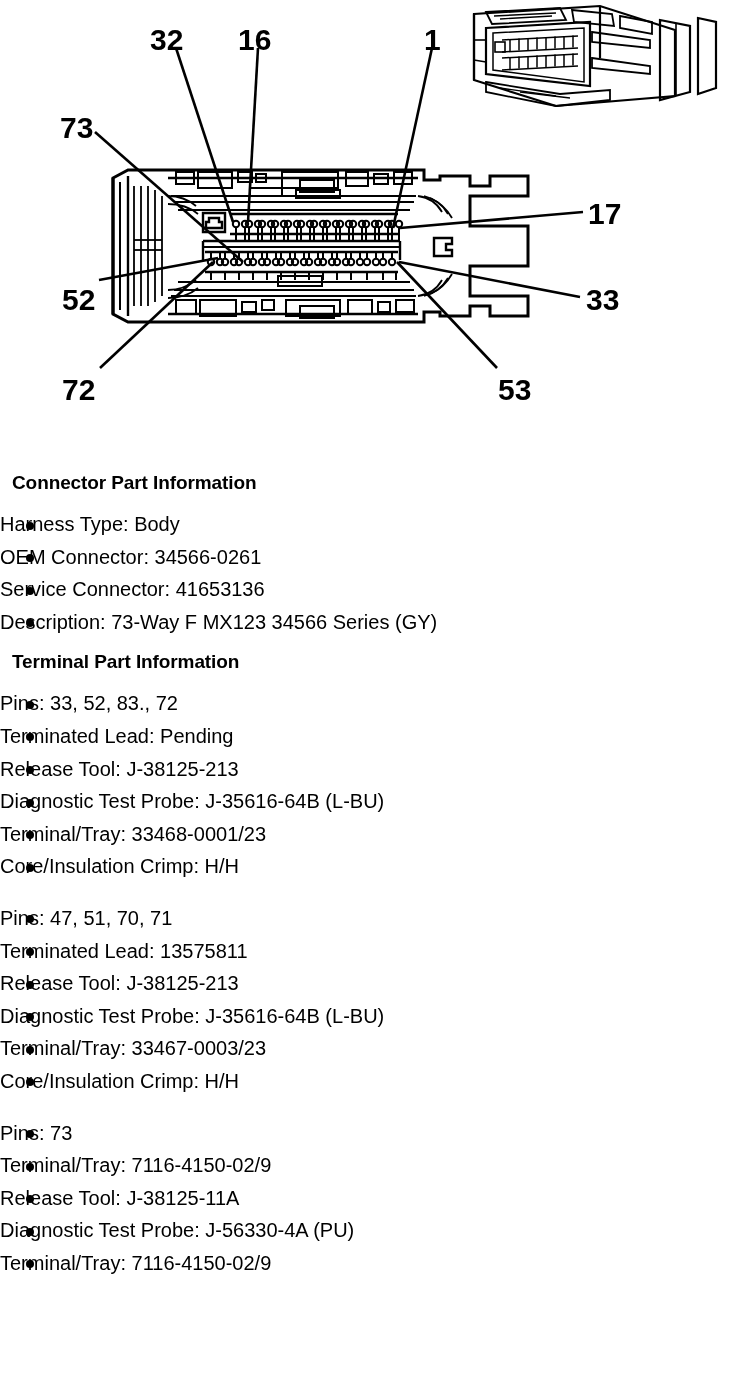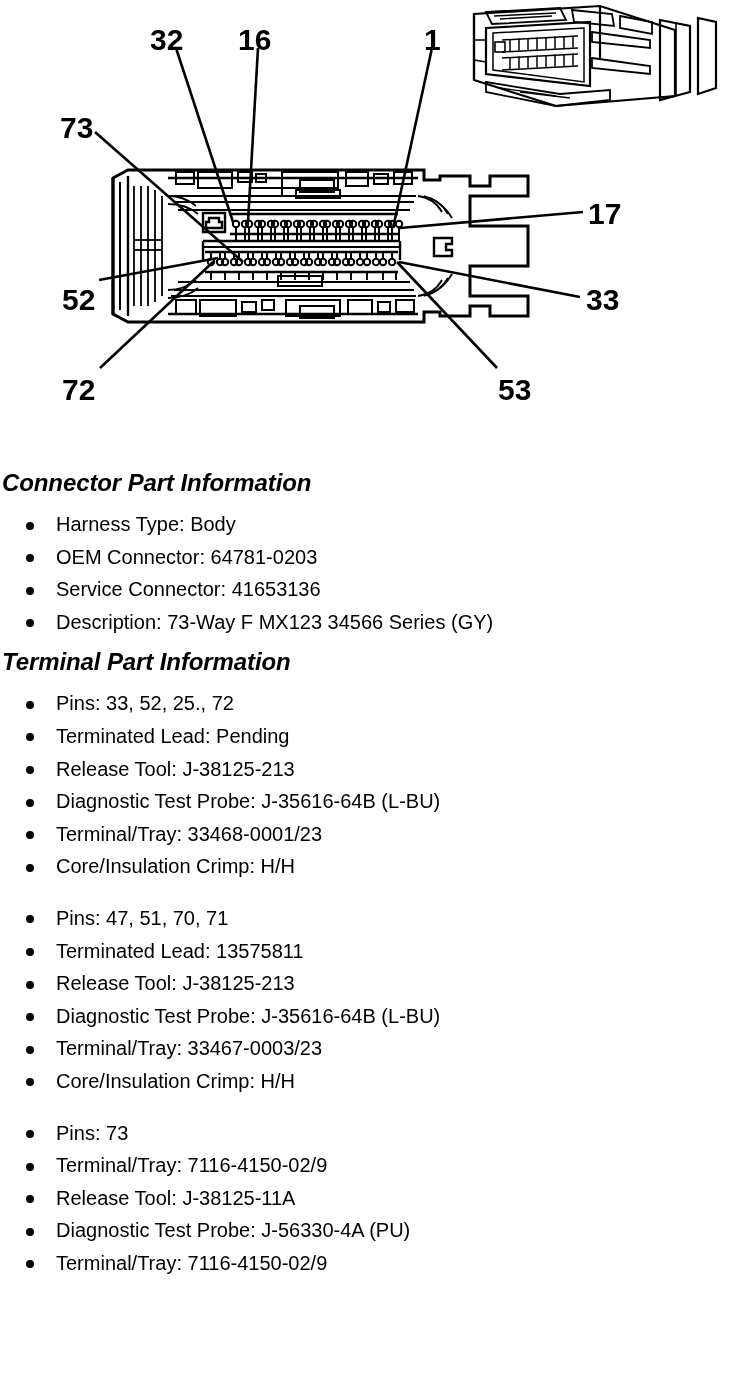--- a/index.html
+++ b/index.html
@@ -28,38 +28,36 @@
   #figure svg { display: block; }
 
   
   #doc {
     position: absolute;
     left: 0;
     top: 470px;
     width: 736px;
   }
   .section-heading {
-    font-size: 24px;
+    font-size: 19px;
     font-weight: bold;
     letter-spacing: -0.1px;
-    margin: 0 0 0 2px;
+    margin: 0 0 0 12px;
     padding: 0;
     line-height: 26px;
-    font-style: italic;
   }
   .bullet-list {
     list-style: none;
     margin: 0;
     padding: 0;
   }
   .bullet-list li {
     position: relative;
     font-size: 20px;
     line-height: 32.6px;
-    padding-left: 56px;
     white-space: nowrap;
   }
   .bullet-list li::before {
     content: "";
     position: absolute;
     left: 26px;
     top: 13.5px;
     width: 8px;
     height: 8px;
     background: #000000;
@@ -405,33 +403,33 @@
 </div>
 
 <div id="doc">
 
   <h2 class="section-heading">Connector Part Information</h2>
 
   <div class="pre-list-gap"></div>
 
   <ul class="bullet-list">
     <li>Harness Type: Body</li>
-    <li>OEM Connector: 64781-0203</li>
+    <li>OEM Connector: 34566-0261</li>
     <li>Service Connector: 41653136</li>
     <li>Description: 73-Way F MX123 34566 Series (GY)</li>
   </ul>
 
   <div class="post-list-gap"></div>
 
   <h2 class="section-heading">Terminal Part Information</h2>
 
   <div class="pre-list-gap"></div>
 
   <ul class="bullet-list">
-    <li>Pins: 33, 52, 25., 72</li>
+    <li>Pins: 33, 52, 83., 72</li>
     <li>Terminated Lead: Pending</li>
     <li>Release Tool: J-38125-213</li>
     <li>Diagnostic Test Probe: J-35616-64B (L-BU)</li>
     <li>Terminal/Tray: 33468-0001/23</li>
     <li>Core/Insulation Crimp: H/H</li>
   </ul>
 
   <div class="group-gap"></div>
 
   <ul class="bullet-list">

